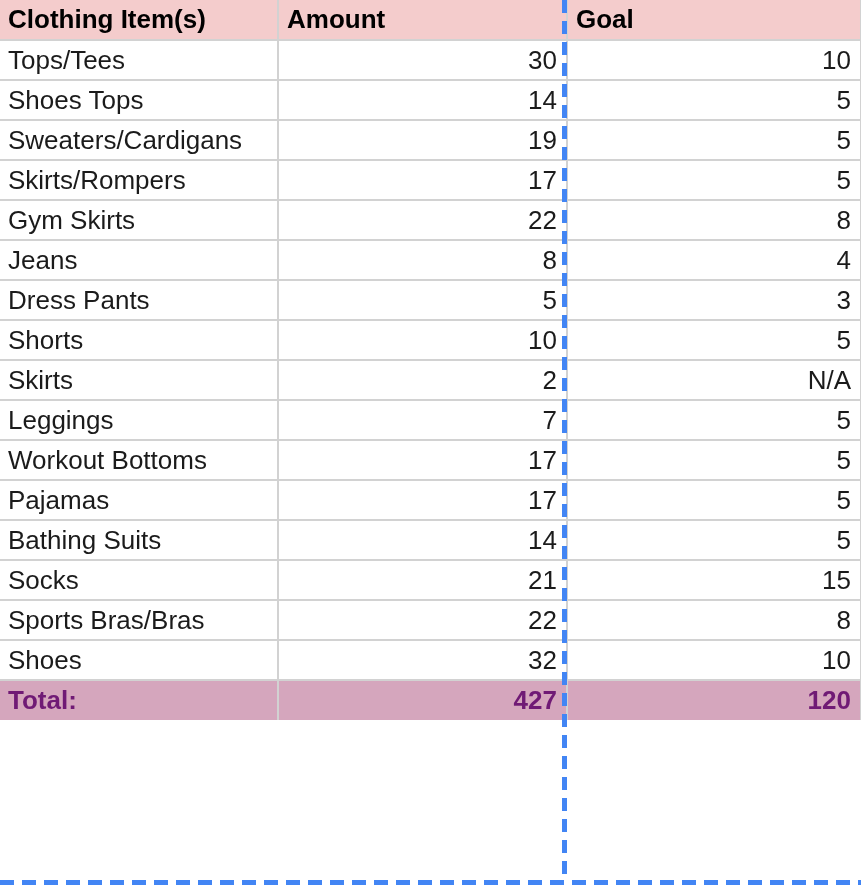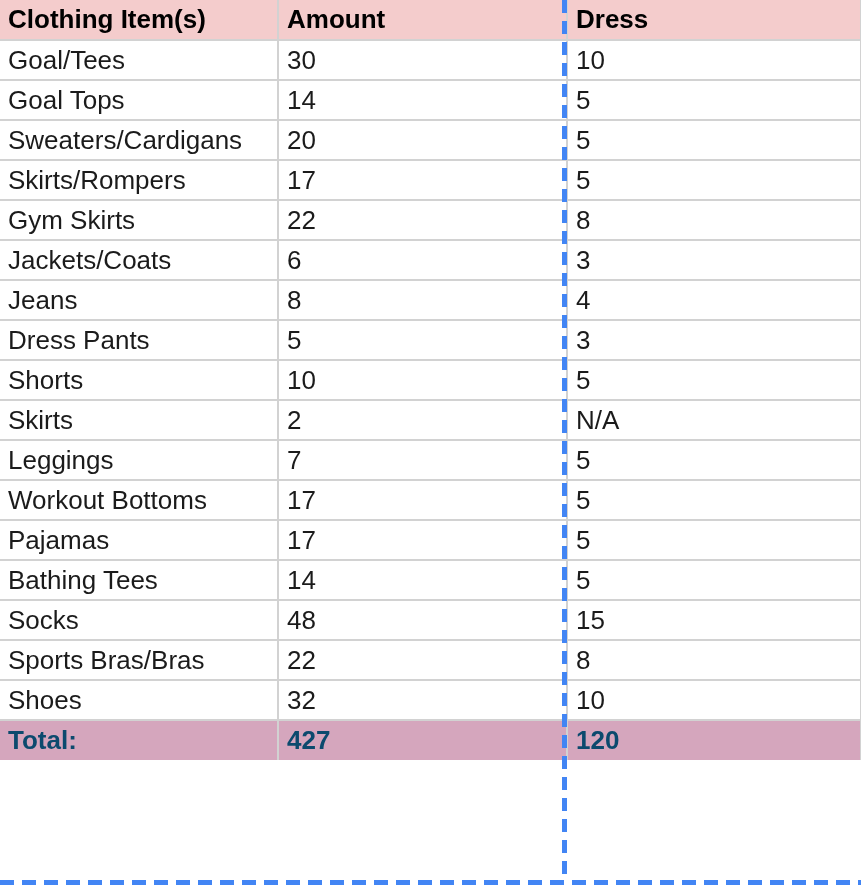--- a/index.html
+++ b/index.html
@@ -31,25 +31,25 @@
     overflow:hidden;white-space:nowrap;
     vertical-align:middle;
   }
   tr > *:first-child{border-left:none;}
   tr > *:last-child{border-right:2px solid var(--gridline);}
   thead th{
     border-top:none;
     background:var(--header-bg);
     font-weight:bold;color:#000;text-align:left;
   }
-  td.num{}
+  td.num{text-align:right;}
   td.item{text-align:left;}
   tfoot td{
     background:var(--total-bg);
-    font-weight:bold;color:#0c4a6e;
+    font-weight:bold;color:#701a75;
     border-bottom:none;
   }
   
   .page-break-v{
     position:absolute;left:562px;top:0;width:5px;height:882px;
     background:repeating-linear-gradient(180deg,
       var(--page-break-blue) 0 13px, transparent 13px 21px);
     z-index:5;
   }
   .page-break-h{
@@ -65,53 +65,48 @@
 <table>
   <colgroup>
     <col class="c-item">
     <col class="c-amount">
     <col class="c-goal">
   </colgroup>
   <thead>
     <tr>
       <th>Clothing Item(s)</th>
       <th>Amount</th>
-      <th>Dress</th>
+      <th>Goal</th>
     </tr>
   </thead>
   <tbody>
       <tr>
-        <td class="item">Goal/Tees</td>
+        <td class="item">Tops/Tees</td>
         <td class="num">30</td>
         <td class="num">10</td>
       </tr>
       <tr>
-        <td class="item">Goal Tops</td>
+        <td class="item">Shoes Tops</td>
         <td class="num">14</td>
         <td class="num">5</td>
       </tr>
       <tr>
         <td class="item">Sweaters/Cardigans</td>
-        <td class="num">20</td>
+        <td class="num">19</td>
         <td class="num">5</td>
       </tr>
       <tr>
         <td class="item">Skirts/Rompers</td>
         <td class="num">17</td>
         <td class="num">5</td>
       </tr>
       <tr>
         <td class="item">Gym Skirts</td>
         <td class="num">22</td>
         <td class="num">8</td>
-      </tr>
-      <tr>
-        <td class="item">Jackets/Coats</td>
-        <td class="num">6</td>
-        <td class="num">3</td>
       </tr>
       <tr>
         <td class="item">Jeans</td>
         <td class="num">8</td>
         <td class="num">4</td>
       </tr>
       <tr>
         <td class="item">Dress Pants</td>
         <td class="num">5</td>
         <td class="num">3</td>
@@ -135,27 +130,27 @@
         <td class="item">Workout Bottoms</td>
         <td class="num">17</td>
         <td class="num">5</td>
       </tr>
       <tr>
         <td class="item">Pajamas</td>
         <td class="num">17</td>
         <td class="num">5</td>
       </tr>
       <tr>
-        <td class="item">Bathing Tees</td>
+        <td class="item">Bathing Suits</td>
         <td class="num">14</td>
         <td class="num">5</td>
       </tr>
       <tr>
         <td class="item">Socks</td>
-        <td class="num">48</td>
+        <td class="num">21</td>
         <td class="num">15</td>
       </tr>
       <tr>
         <td class="item">Sports Bras/Bras</td>
         <td class="num">22</td>
         <td class="num">8</td>
       </tr>
       <tr>
         <td class="item">Shoes</td>
         <td class="num">32</td>

